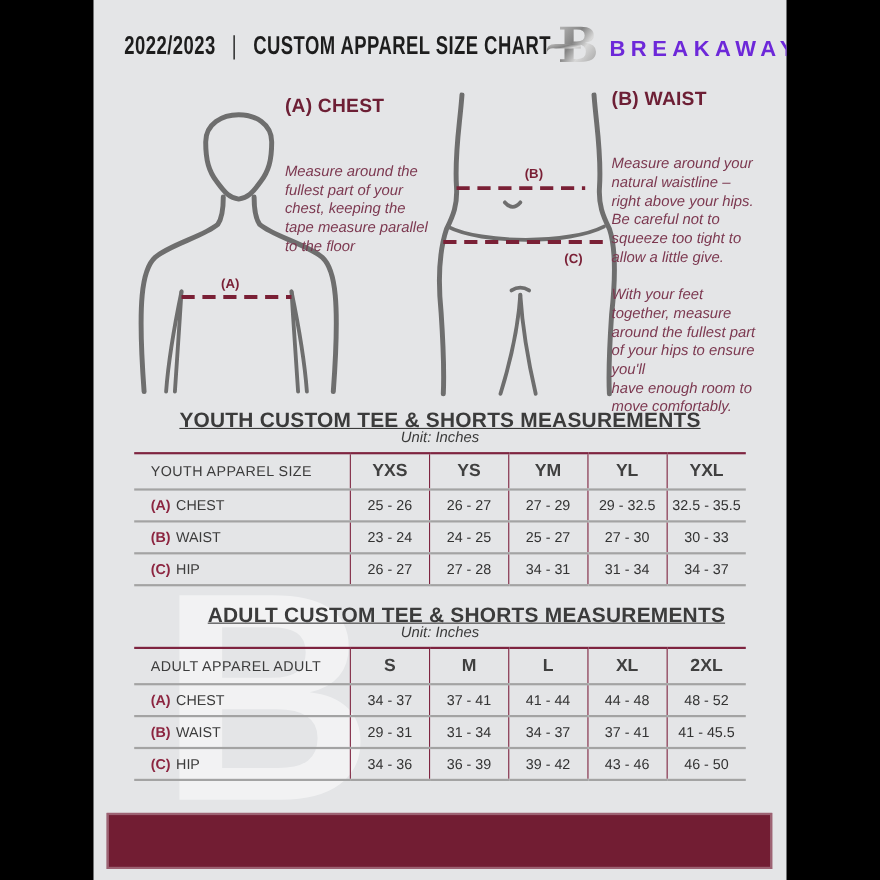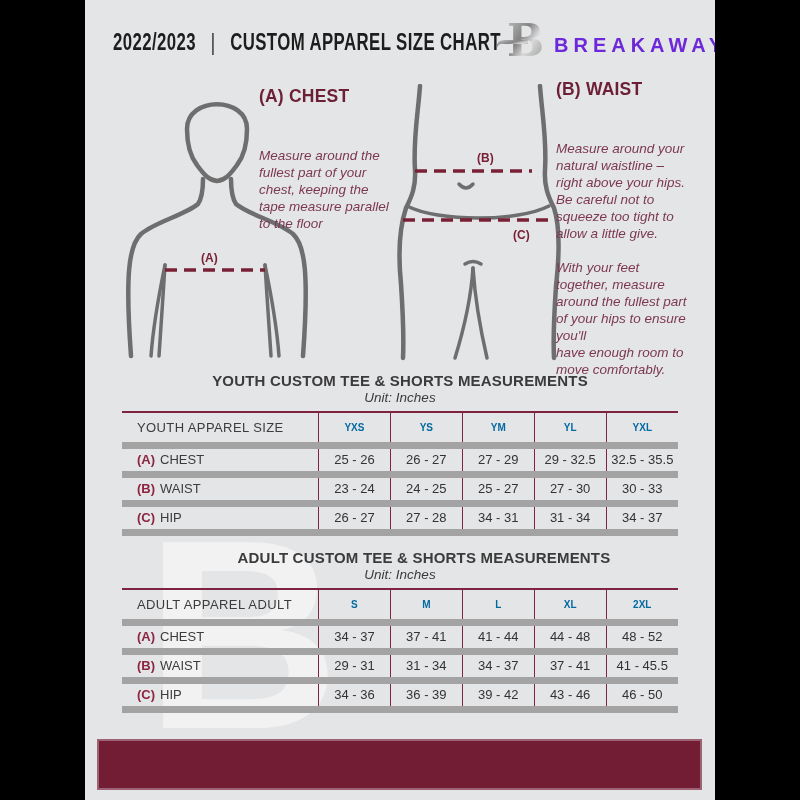--- a/index.html
+++ b/index.html
@@ -33,42 +33,42 @@
   .guide-a{left:174px;top:86px;width:175px;}
   .guide-b{left:471px;top:79px;width:160px;}
   .guide-c{left:471px;top:219px;width:168px;}
   .guide-heading{font-size:17.5px;font-weight:800;color:#6d1f35;
                  letter-spacing:.2px;margin:0 0 8px 0;}
   .guide-text{font-size:13.5px;font-style:italic;color:#7c3850;
               line-height:17px;white-space:pre-line;margin-top:40px;}
 
   
   .section-title{position:absolute;left:0;width:630px;text-align:center;
-                 font-size:15px;font-weight:700;color:#3b3b3b;
-                 letter-spacing:.2px;z-index:2;}
+                 font-size:19px;font-weight:700;color:#3b3b3b;
+                 letter-spacing:.2px;z-index:2;text-decoration:underline;}
   .section-unit{position:absolute;left:0;width:630px;text-align:center;
                 font-size:13.5px;font-style:italic;font-weight:500;
                 color:#3b3b3b;z-index:2;}
   .youth-title{top:372px;} .youth-unit{top:390px;}
   .adult-title{top:549px;padding-left:24px;} .adult-unit{top:567px;}
 
   
   table.size-table{position:absolute;left:37px;width:556px;
                    border-collapse:collapse;table-layout:fixed;z-index:2;}
   table.youth{top:411px;} table.adult{top:588px;}
   .size-table th,.size-table td{border-top:2px solid #7e2440;
-                   border-bottom:7px solid #a3a3a3;padding:0;}
+                   border-bottom:2px solid #a3a3a3;padding:0;}
   .size-table td:not(.label-col),.size-table th:not(.label-col){
                    border-left:1.5px solid #7e2440;text-align:center;}
   .size-table thead tr{height:33px;}
   .size-table tbody tr{height:29px;}
   .size-table .label-col{width:181px;text-align:left;padding-left:15px;}
   .size-table th.label-col{font-weight:400;font-size:13px;color:#3c3c3c;
                    letter-spacing:.4px;}
-  .size-table th.size-col{font-weight:700;font-size:10px;color:#0369a1;}
+  .size-table th.size-col{font-weight:700;font-size:16px;color:#404040;}
   .size-table td{font-size:13px;color:#333;font-weight:400;}
   .size-table td .row-prefix{font-weight:700;color:#8c2540;margin-right:5px;}
   .size-table td .row-label{color:#3c3c3c;}
 
   
   .watermark{position:absolute;left:60px;top:500px;font-size:270px;
              font-weight:700;line-height:1;color:rgba(255,255,255,.5);
              z-index:0;user-select:none;}
   .footer-bar{position:absolute;left:12px;top:739px;width:601px;height:47px;
               background:#721d33;border:2px solid #9d6273;z-index:3;}

